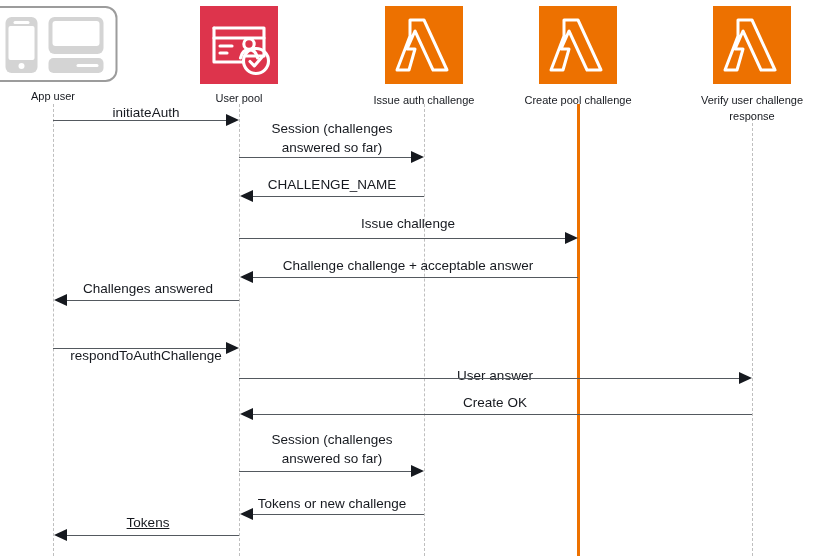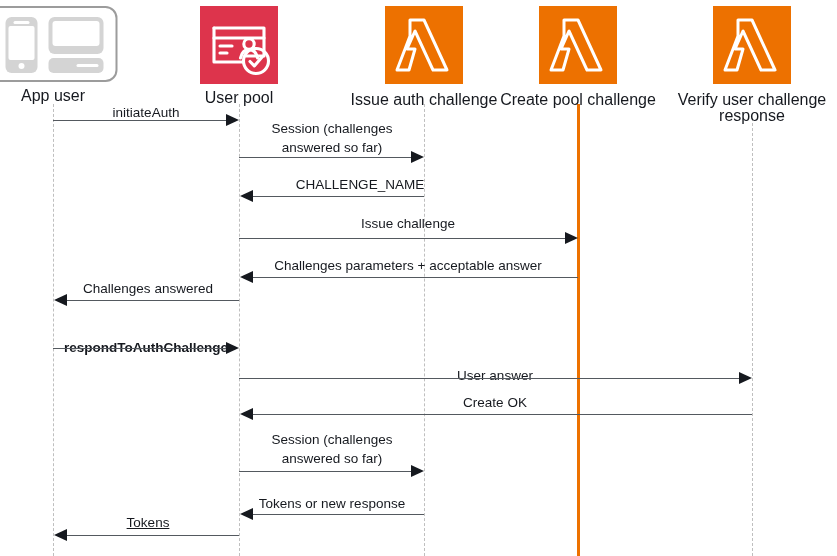--- a/index.html
+++ b/index.html
@@ -28,21 +28,21 @@
     position: absolute;
     top: 0;
     left: 50%;
     transform: translateX(-50%);
   }
   .actor-label {
     position: absolute;
     left: 50%;
     transform: translateX(-50%);
     white-space: nowrap;
-    font-size: 16px;
+    font-size: 11px;
     line-height: 16px;
     color: #16191f;
   }
   .actor-label.wrap {
     white-space: normal;
     width: 150px;
   }
 
   
   .device-box {
@@ -271,53 +271,53 @@
   </div>
 
   <div class="msg-label" style="left:146px; top:103px;">initiateAuth</div>
   <div class="msg-line" style="left:53px; top:120px; width:174px;"></div>
   <div class="arrow-head right" style="left:226px; top:114px;"></div>
 
   <div class="msg-label two-line" style="left:332px; top:119px;">Session (challenges answered so far)</div>
   <div class="msg-line" style="left:239px; top:157px; width:173px;"></div>
   <div class="arrow-head right" style="left:411px; top:151px;"></div>
 
-  <div class="msg-label" style="left:332px; top:175px;margin-left:28px;">CHALLENGE_NAME</div>
+  <div class="msg-label" style="left:332px; top:175px;">CHALLENGE_NAME</div>
   <div class="msg-line" style="left:252px; top:196px; width:172px;"></div>
   <div class="arrow-head left" style="left:240px; top:190px;"></div>
 
   <div class="msg-label" style="left:408px; top:214px;">Issue challenge</div>
   <div class="msg-line" style="left:239px; top:238px; width:327px;"></div>
   <div class="arrow-head right" style="left:565px; top:232px;"></div>
 
-  <div class="msg-label" style="left:408px; top:256px;">Challenges parameters + acceptable answer</div>
+  <div class="msg-label" style="left:408px; top:256px;">Challenge challenge + acceptable answer</div>
   <div class="msg-line" style="left:252px; top:277px; width:326px;"></div>
   <div class="arrow-head left" style="left:240px; top:271px;"></div>
 
   <div class="msg-label" style="left:148px; top:279px;">Challenges answered</div>
   <div class="msg-line" style="left:66px; top:300px; width:173px;"></div>
   <div class="arrow-head left" style="left:54px; top:294px;"></div>
 
-  <div class="msg-label" style="left:146px; top:338px;font-weight:bold;">respondToAuthChallenge</div>
+  <div class="msg-label" style="left:146px; top:346px;">respondToAuthChallenge</div>
   <div class="msg-line" style="left:53px; top:348px; width:174px;"></div>
   <div class="arrow-head right" style="left:226px; top:342px;"></div>
 
   <div class="msg-label" style="left:495px; top:366px;">User answer</div>
   <div class="msg-line" style="left:239px; top:378px; width:501px;"></div>
   <div class="arrow-head right" style="left:739px; top:372px;"></div>
 
   <div class="msg-label" style="left:495px; top:393px;">Create OK</div>
   <div class="msg-line" style="left:252px; top:414px; width:500px;"></div>
   <div class="arrow-head left" style="left:240px; top:408px;"></div>
 
   <div class="msg-label two-line" style="left:332px; top:430px;">Session (challenges answered so far)</div>
   <div class="msg-line" style="left:239px; top:471px; width:173px;"></div>
   <div class="arrow-head right" style="left:411px; top:465px;"></div>
 
-  <div class="msg-label" style="left:332px; top:494px;">Tokens or new response</div>
+  <div class="msg-label" style="left:332px; top:494px;">Tokens or new challenge</div>
   <div class="msg-line" style="left:252px; top:514px; width:172px;"></div>
   <div class="arrow-head left" style="left:240px; top:508px;"></div>
 
   <div class="msg-label" style="left:148px; top:513px;text-decoration:underline;">Tokens</div>
   <div class="msg-line" style="left:66px; top:535px; width:173px;"></div>
   <div class="arrow-head left" style="left:54px; top:529px;"></div>
 
 </div>
 
 </body></html>

